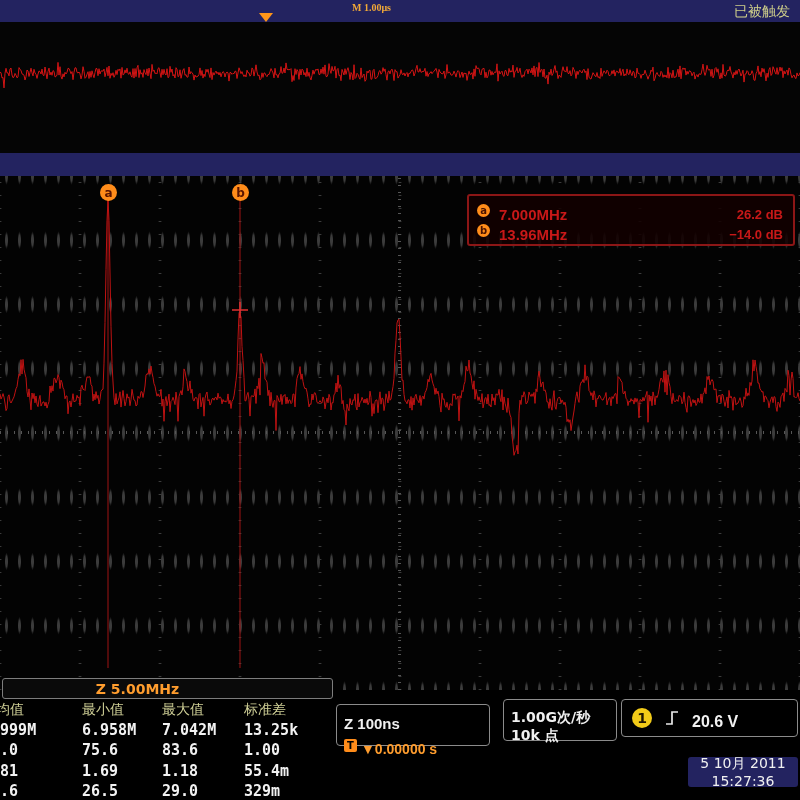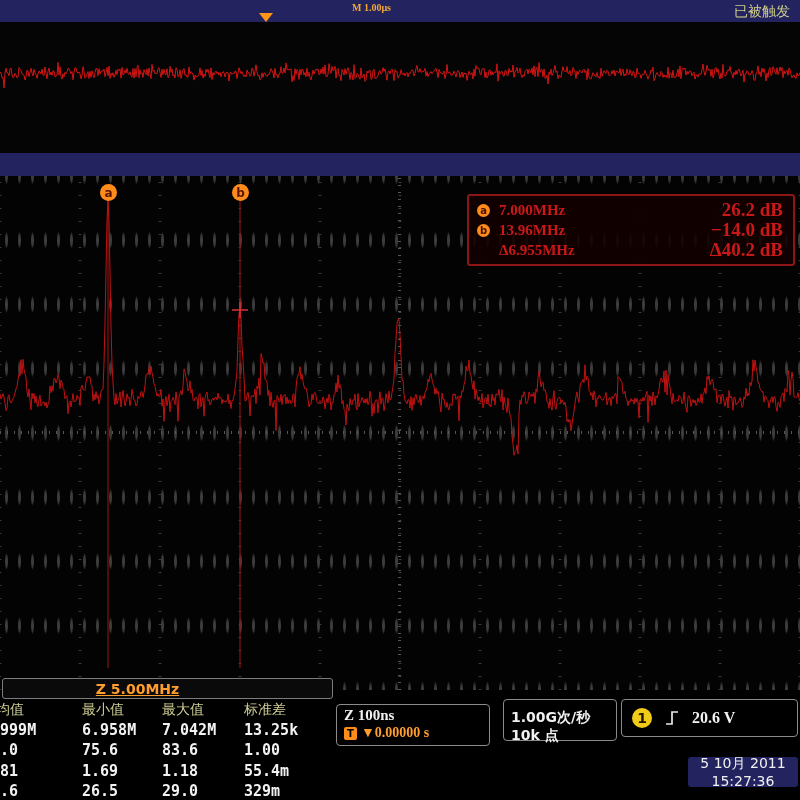--- a/index.html
+++ b/index.html
@@ -1,21 +1,21 @@
 <!DOCTYPE html>
 <html><head>
 <meta charset="utf-8">
 <style>
   html,body{margin:0;padding:0;}
   body{
     width:800px;height:800px;position:relative;overflow:hidden;
     background:#000;
     font-family:"DejaVu Sans","Liberation Sans",sans-serif;
   }
-  .mono{font-family:Liberation Serif, serif;}
+  .mono{font-family:Liberation Sans, sans-serif;margin-top:8px;}
 
   
   #top-bar{position:absolute;top:0;left:0;width:800px;height:22px;background:#232360;}
   #timebase{position:absolute;left:352px;top:2px;font-size:10px;font-weight:bold;color:#f0a838;font-family:Liberation Serif, serif;}
   #trig-status{position:absolute;right:10px;top:3px;font-size:14px;color:#cfcf8a;}
   #trig-marker{position:absolute;left:259px;top:13px;width:0;height:0;
     border-left:7px solid transparent;border-right:7px solid transparent;border-top:9px solid #ff9518;}
 
   
   #time-panel{position:absolute;top:22px;left:0;width:800px;height:131px;background:#050505;}
@@ -44,27 +44,27 @@
 
   
   #readout-box{position:absolute;right:5px;top:18px;width:306px;
     border:2px solid #8c1616;border-radius:3px;background:rgba(18,0,0,.88);
     padding:4px 10px 4px 8px;z-index:5;}
   .ro-row{display:flex;align-items:center;height:20px;}
   .ro-badge{width:13px;height:13px;border-radius:50%;background:#ff8c1a;color:#4a1200;
     font-size:10px;font-weight:bold;display:flex;align-items:center;justify-content:center;flex:0 0 13px;}
   .ro-badge.hidden{visibility:hidden;}
   .ro-freq{margin-left:9px;width:128px;color:#c81818;font-size:15px;font-weight:bold;}
-  .ro-level{margin-left:auto;color:#c81818;font-size:19px;font-weight:bold;text-align:left;}
+  .ro-level{margin-left:auto;color:#c81818;font-size:13px;font-weight:bold;text-align:left;}
 
   
   #fft-scale-bar{position:absolute;top:678px;left:2px;width:329px;height:19px;
     background:#0a0a0a;border:1px solid #7d7d7d;border-radius:3px;z-index:6;
     display:flex;align-items:center;justify-content:center;}
-  #fft-scale-bar span{color:#ff9d2e;font-size:14px;font-weight:bold;transform:translateX(-30px);text-decoration:underline;}
+  #fft-scale-bar span{color:#ff9d2e;font-size:14px;font-weight:bold;transform:translateX(-30px);}
 
   
   #stats-table{position:absolute;left:-18px;top:699px;display:grid;
     grid-template-columns:100px 80px 82px 92px;line-height:20.5px;z-index:2;}
   .st-h{color:#cfcf96;font-size:14px;}
   .st-v{color:#f2f2f2;font-size:15px;font-weight:bold;font-family:"DejaVu Sans Mono","Liberation Mono",monospace;}
 
   .bbox{position:absolute;background:#000;border:1px solid #8b8b8b;border-radius:4px;box-sizing:border-box;}
   #hpos-box{left:336px;top:704px;width:154px;height:42px;padding:2px 7px;}
   #hpos-box .l1{color:#f0f0f0;font-size:15px;font-weight:bold;}
@@ -126,25 +126,20 @@
     <div class="ro-row">
       <span class="ro-badge">a</span>
       <span class="ro-freq mono">7.000MHz</span>
       <span class="ro-level mono">26.2 dB</span>
     </div>
     <div class="ro-row">
       <span class="ro-badge">b</span>
       <span class="ro-freq mono">13.96MHz</span>
       <span class="ro-level mono">−14.0 dB</span>
     </div>
-    <div class="ro-row">
-      <span class="ro-badge hidden"></span>
-      <span class="ro-freq mono">Δ6.955MHz</span>
-      <span class="ro-level mono">Δ40.2 dB</span>
-    </div>
   </div>
 </div>
 
 <div id="fft-scale-bar">
   <span>Z 5.00MHz</span>
 </div>
 
 <div id="stats-table">
   <span class="st-h">平均值</span>
   <span class="st-h">最小值</span>

